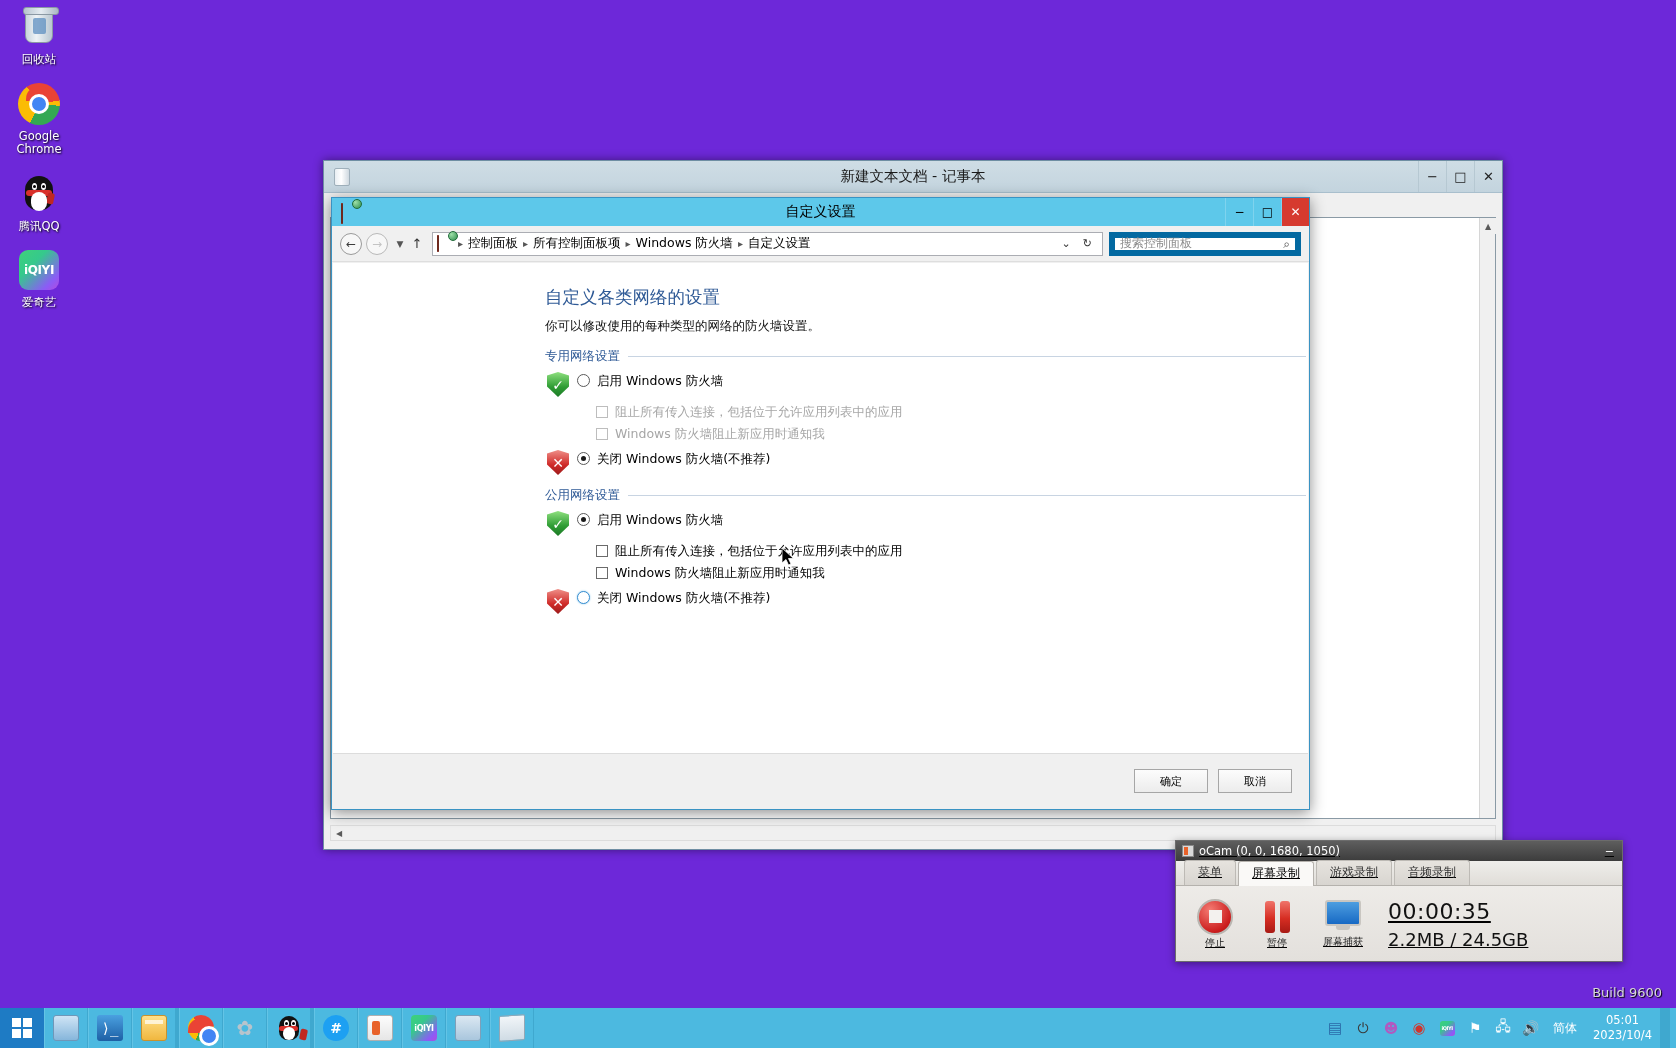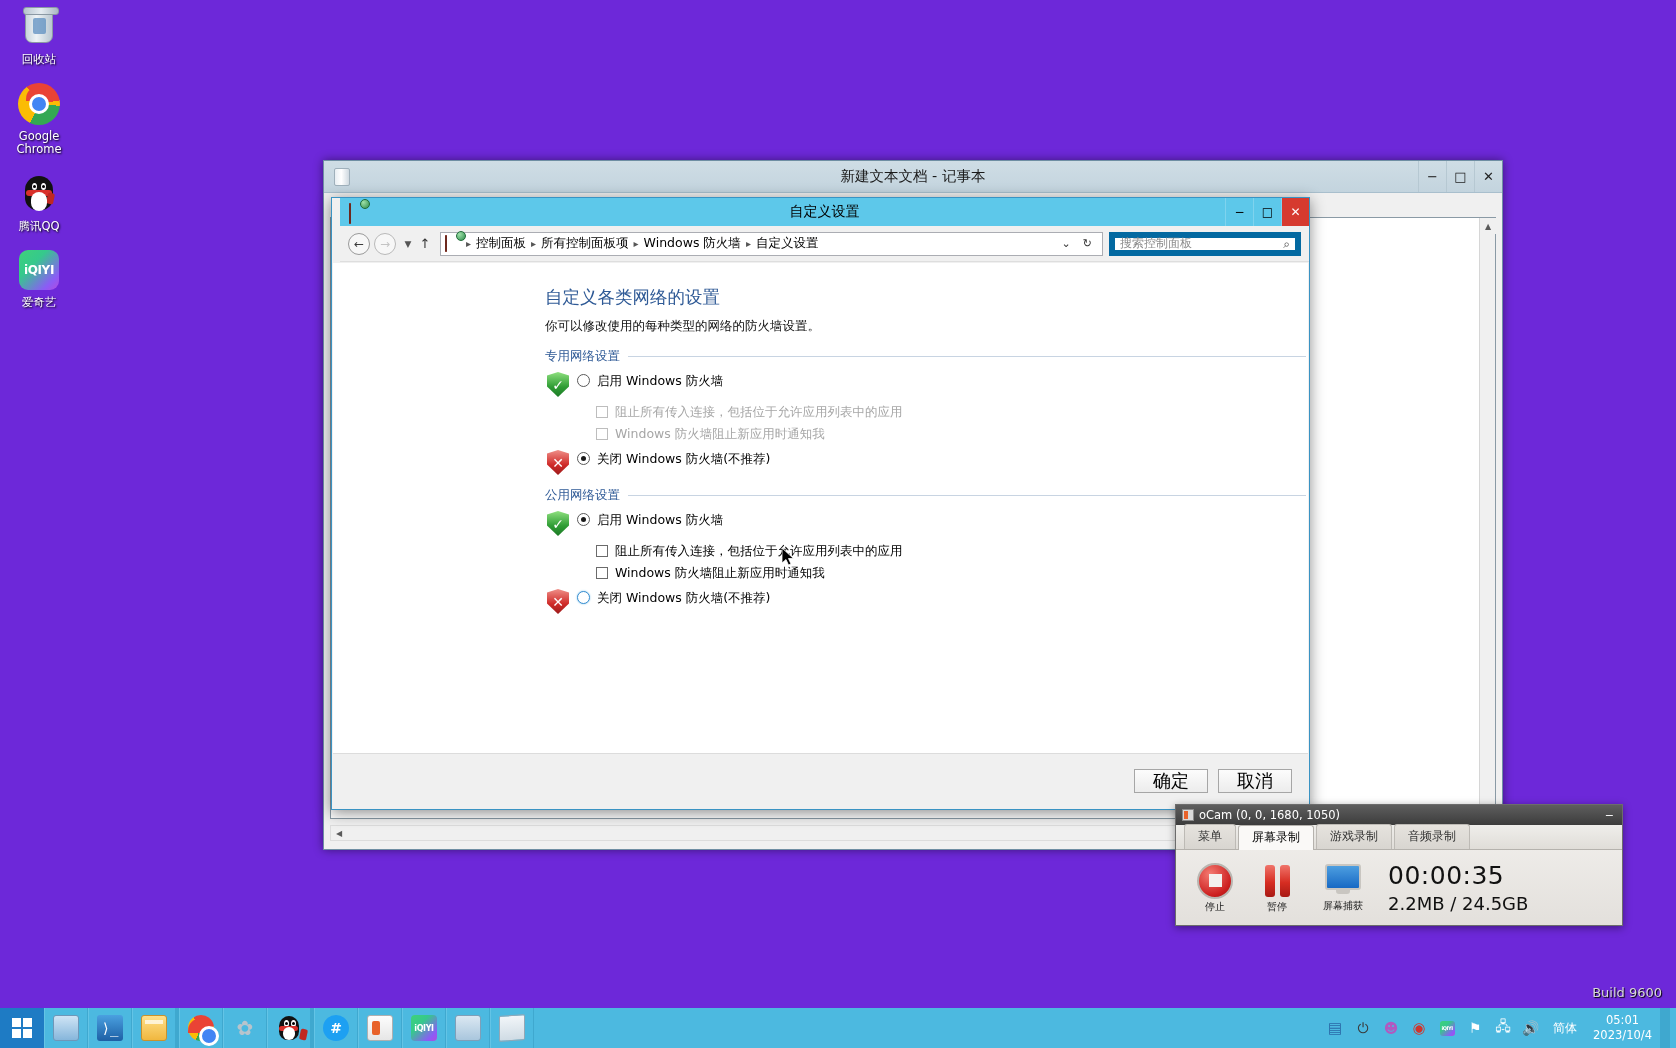--- a/index.html
+++ b/index.html
@@ -173,21 +173,20 @@
     justify-content: center; font-size: 8px; color: #5a5a5a;
   }
 
   
   #cpdialog {
     position: absolute; left: 331px; top: 197px;
     width: 979px; height: 613px;
     background: #f0f0f0;
     border: 1px solid #3a93c3;
     box-shadow: 0 3px 14px rgba(0,0,0,.45);
-    padding-left: 8px;
   }
   #cpdialog .cptitle {
     height: 28px; background: #5dc8ea;
     display: flex; align-items: center; position: relative;
   }
   #cpdialog .cptitle .fwico {
     width: 18px; height: 17px; margin-left: 9px; position: relative;
   }
   .brickwall {
     width: 18px; height: 13px; margin-top: 4px;
@@ -300,32 +299,33 @@
 
   #cpdialog .cpfooter {
     position: absolute; left: 1px; right: 1px; bottom: 1px; height: 55px;
     background: #f0f0f0; border-top: 1px solid #dcdcdc;
     display: flex; align-items: center; justify-content: flex-end;
     padding-right: 16px;
   }
   .dlgbtn {
     min-width: 74px; height: 24px; margin-left: 10px;
     background: linear-gradient(#fcfcfc,#ececec);
-    border: 1px solid #a6a6a6; font-size: 18px; color: #000;
+    border: 1px solid #a6a6a6; font-size: 11px; color: #000;
     display: flex; align-items: center; justify-content: center;
   }
   .arrowcur { position:absolute; left:782px; top:548px; width:13px; height:19px; }
 
   
   #ocam {
-    position: absolute; left: 1175px; top: 804px;
+    position: absolute; left: 1175px; top: 840px;
     width: 448px; height: 122px;
     background: linear-gradient(#f4f2ef,#e3e0dc);
     border: 1px solid #6c6c6c;
     box-shadow: 0 2px 8px rgba(0,0,0,.4);
+    text-decoration: underline;
   }
   #ocam .octitle {
     height: 20px; background: linear-gradient(#5e5e5e,#3c3c3c);
     display: flex; align-items: center; padding-left: 6px;
     color: #fff; font-size: 11.5px;
   }
   #ocam .octitle .oico {
     width: 12px; height: 12px; margin-right: 5px;
     background: #d9d9d9; border: 1px solid #8a8a8a;
     position: relative;
@@ -376,21 +376,21 @@
   }
   .capicon .scr {
     width: 36px; height: 26px; border-radius: 3px;
     background: linear-gradient(#4d9ee0,#1769c4);
     border: 2px solid #c9c6c1;
   }
   .capicon .stand {
     width: 14px; height: 4px; background: #c9c6c1; border-radius: 0 0 3px 3px;
   }
   .octimer { margin-left: 10px; }
-  .octimer .tbig { font-size: 25px; color: #111; letter-spacing: .5px;
+  .octimer .tbig { font-size: 22px; color: #111; letter-spacing: .5px;
     line-height: 28px; }
   .octimer .tsml { font-size: 18px; color: #111; margin-top: 3px; }
 
   
   #watermark {
     position: absolute; right: 14px; bottom: 48px;
     color: #d8d8d8; font-size: 13px; text-shadow: 1px 1px 1px #000;
   }
 
   

